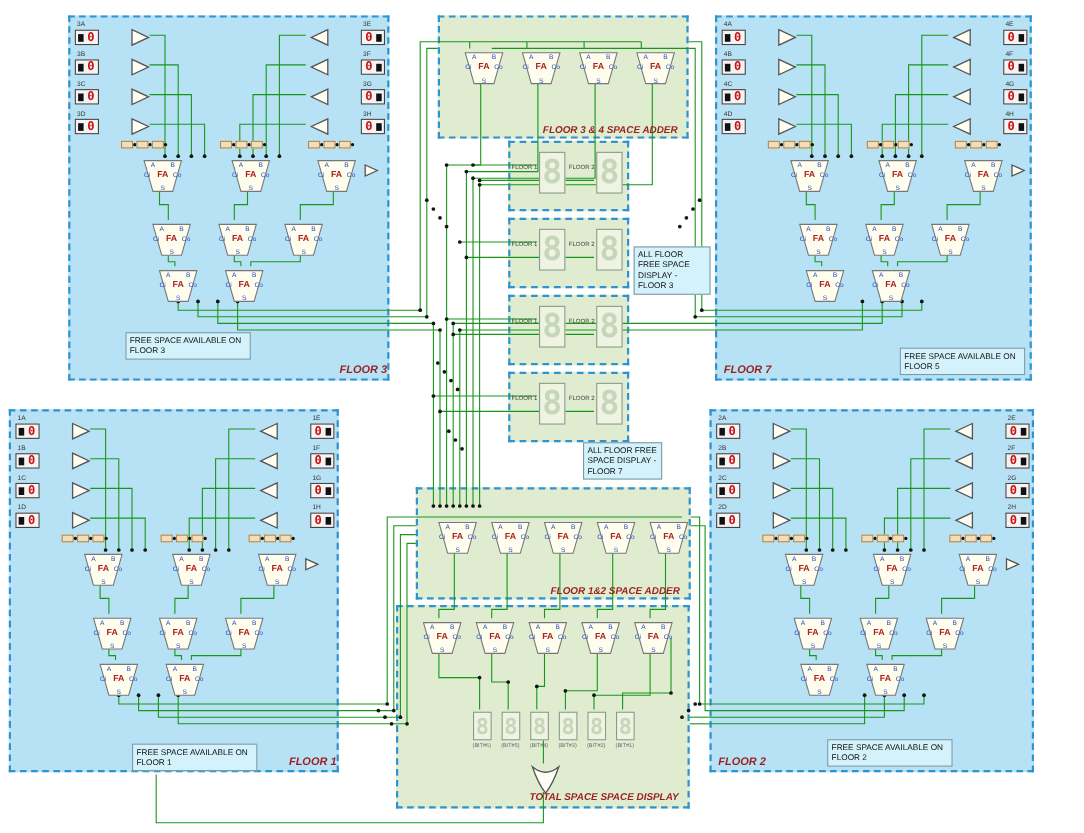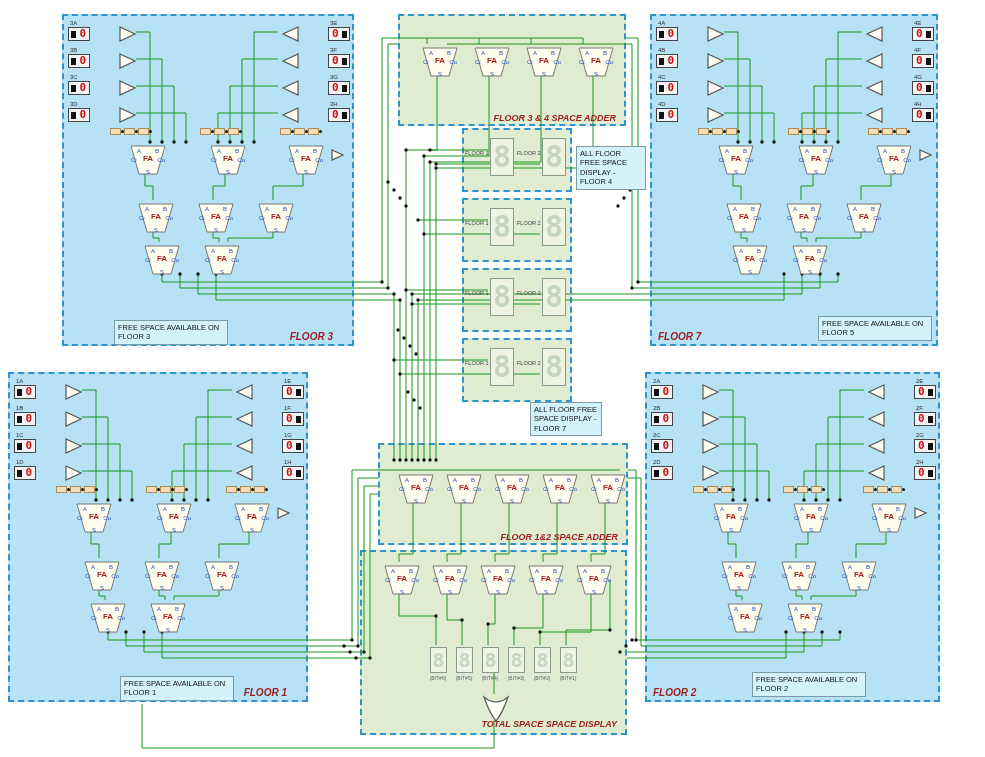--- a/index.html
+++ b/index.html
@@ -13,21 +13,21 @@
   .panel{position:absolute;border:2px dashed var(--border);box-sizing:border-box;}
   .panel.blue{background:var(--pblue);}
   .panel.green{background:var(--pgreen);}
   #wire-layer{position:absolute;left:0;top:0;width:985px;height:757px;pointer-events:none;}
   #wire-layer polyline{fill:none;stroke:var(--wire);stroke-width:1;}
   #wire-layer circle{fill:#141414;}
   .layer{position:absolute;left:0;top:0;right:0;bottom:0;z-index:3;}
   .caption{position:absolute;background:var(--cap);border:1px solid #7d9aa5;padding:2px 3px;
            font-size:7.5px;line-height:1.25;color:#111;z-index:4;}
   .floor-name{position:absolute;font-style:italic;font-weight:bold;font-size:10px;color:var(--maroon);z-index:4;}
-  .pos-br{right:19px;bottom:2px;} .pos-bl{left:6px;bottom:2px;}
+  .pos-br{right:0;bottom:2px;} .pos-bl{left:6px;bottom:2px;}
   .adder-name{position:absolute;right:8px;bottom:1px;font-style:italic;font-weight:bold;
               font-size:9px;color:var(--maroon);z-index:4;}
   
   .switch{position:absolute;width:24px;height:22px;}
   .sw-label{position:absolute;top:0;left:2px;font-size:6px;line-height:6px;color:#333;}
   .sw-body{position:absolute;top:7px;left:0;width:22px;height:14px;background:#f4f4f4;
            border:1px solid #444;box-sizing:border-box;}
   .sw-nub{position:absolute;top:3px;left:2px;width:5px;height:7px;background:#111;}
   .switch.mir .sw-nub{left:auto;right:2px;}
   .sw-digit{position:absolute;top:0;right:3px;font-family:"DejaVu Sans Mono",monospace;
@@ -184,21 +184,21 @@
         <div class="fa" style="left: 78px; top: 228px;"><svg width="40" height="32">
             <path class="fap" d="M3,2 L37,2 L29,30 L11,30 Z"></path>
           </svg><span class="pin pa">A</span><span class="pin pb">B</span><span class="pin pci">Ci</span><span class="pin pco">Co</span><span class="pin ps">S</span><span class="fa-label">FA</span></div>
         <div class="fa" style="left: 138px; top: 228px;"><svg width="40" height="32">
             <path class="fap" d="M3,2 L37,2 L29,30 L11,30 Z"></path>
           </svg><span class="pin pa">A</span><span class="pin pb">B</span><span class="pin pci">Ci</span><span class="pin pco">Co</span><span class="pin ps">S</span><span class="fa-label">FA</span></div>
         <div class="buffer" style="left: 266px; top: 132px;"><svg width="16" height="14">
             <path class="bufp" d="M2,2 L13,7 L2,12 Z"></path>
           </svg></div>
       </div>
-    <div class="caption" style="left:50px;top:304px;width:106px">FREE SPACE AVAILABLE ON FLOOR 3</div>
+    <div class="caption" style="left:50px;top:286px;width:106px">FREE SPACE AVAILABLE ON FLOOR 3</div>
     <div class="floor-name pos-br">FLOOR 3</div>
   </section>
 
   <section class="panel blue" style="left:650px;top:14px;width:288px;height:332px">
     <div class="layer">
         <div class="switch" style="left: 4px; top: 4px;">
           <div class="sw-label">4A</div>
           <div class="sw-body">
             <div class="sw-nub"></div>
             <div class="sw-digit">0</div>
@@ -672,21 +672,21 @@
           <span>8</span>
         </div>
         <div class="seg" style="left: 78px; top: 8px;">
           <span>8</span>
         </div>
         <div class="seg-label" style="left: 1px; top: 20px;">FLOOR 1</div>
         <div class="seg-label" style="left: 53px; top: 20px;">FLOOR 2</div>
       </div>
   </section>
 
-  <div class="caption" style="left:576px;top:146px;width:62px">ALL FLOOR FREE SPACE DISPLAY - FLOOR 4</div>
+  <div class="caption" style="left:576px;top:224px;width:62px">ALL FLOOR FREE SPACE DISPLAY - FLOOR 3</div>
   <div class="caption" style="left:530px;top:402px;width:64px">ALL FLOOR FREE SPACE DISPLAY - FLOOR 7</div>
 
   <section class="panel green" style="left:360px;top:550px;width:267px;height:185px">
     <div class="layer">
         <div class="fa" style="left: 20px; top: 12px;"><svg width="40" height="32">
             <path class="fap" d="M3,2 L37,2 L29,30 L11,30 Z"></path>
           </svg><span class="pin pa">A</span><span class="pin pb">B</span><span class="pin pci">Ci</span><span class="pin pco">Co</span><span class="pin ps">S</span><span class="fa-label">FA</span></div>
         <div class="fa" style="left: 68px; top: 12px;"><svg width="40" height="32">
             <path class="fap" d="M3,2 L37,2 L29,30 L11,30 Z"></path>
           </svg><span class="pin pa">A</span><span class="pin pb">B</span><span class="pin pci">Ci</span><span class="pin pco">Co</span><span class="pin ps">S</span><span class="fa-label">FA</span></div>

